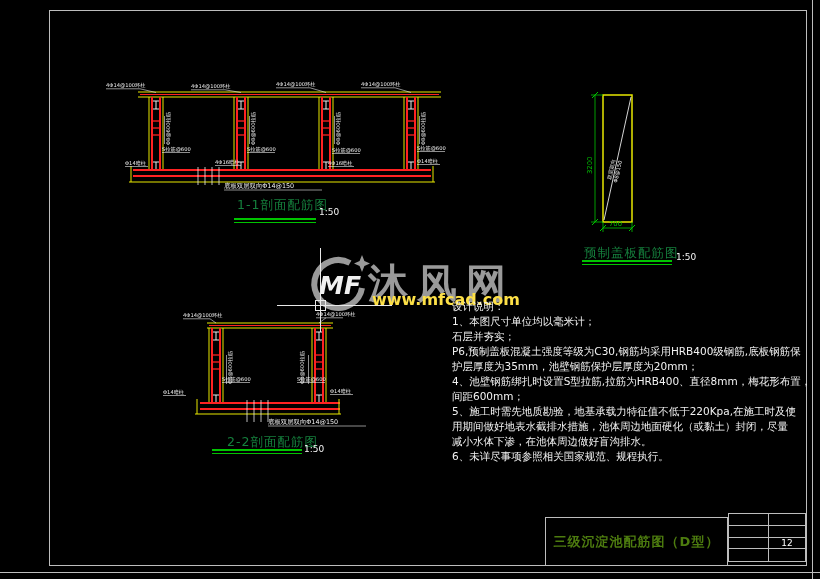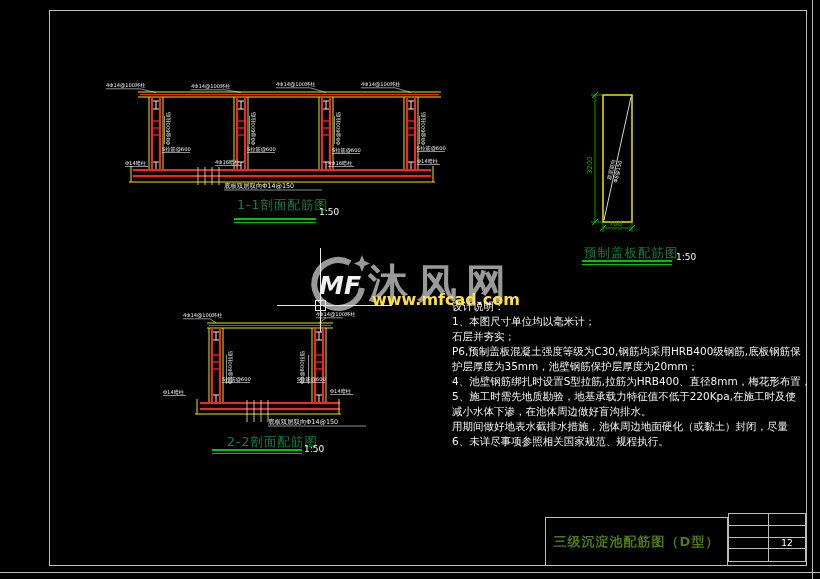--- a/index.html
+++ b/index.html
@@ -256,23 +256,24 @@
   <div class="gline" style="left:582px;top:263.5px;width:90px;height:1.5px;"></div>
   <div class="dscale" style="left:676px;top:252px;">1:50</div>
 
   <div class="notes">
     <div>设计说明：</div>
     <div>1、本图尺寸单位均以毫米计；</div>
     <div>石层并夯实；</div>
     <div>P6,预制盖板混凝土强度等级为C30,钢筋均采用HRB400级钢筋,底板钢筋保</div>
     <div>护层厚度为35mm，池壁钢筋保护层厚度为20mm；</div>
     <div>4、池壁钢筋绑扎时设置S型拉筋,拉筋为HRB400、直径8mm，梅花形布置，</div>
+    <div>间距600mm；</div>
     <div>5、施工时需先地质勘验，地基承载力特征值不低于220Kpa,在施工时及使</div>
+    <div>用期间做好地表水截排水措施，池体周边地面硬化（或黏土）封闭，尽量</div>
     <div>减小水体下渗，在池体周边做好盲沟排水。</div>
-    <div>用期间做好地表水截排水措施，池体周边地面硬化（或黏土）封闭，尽量</div>
     <div>6、未详尽事项参照相关国家规范、规程执行。</div>
   </div>
 
   <div class="tb-main">三级沉淀池配筋图（D型）</div>
   <div class="tb-grid">
     <div class="cell"></div>
     <div class="cell"></div>
     <div class="cell"></div>
     <div class="cell"></div>
     <div class="cell"></div>

